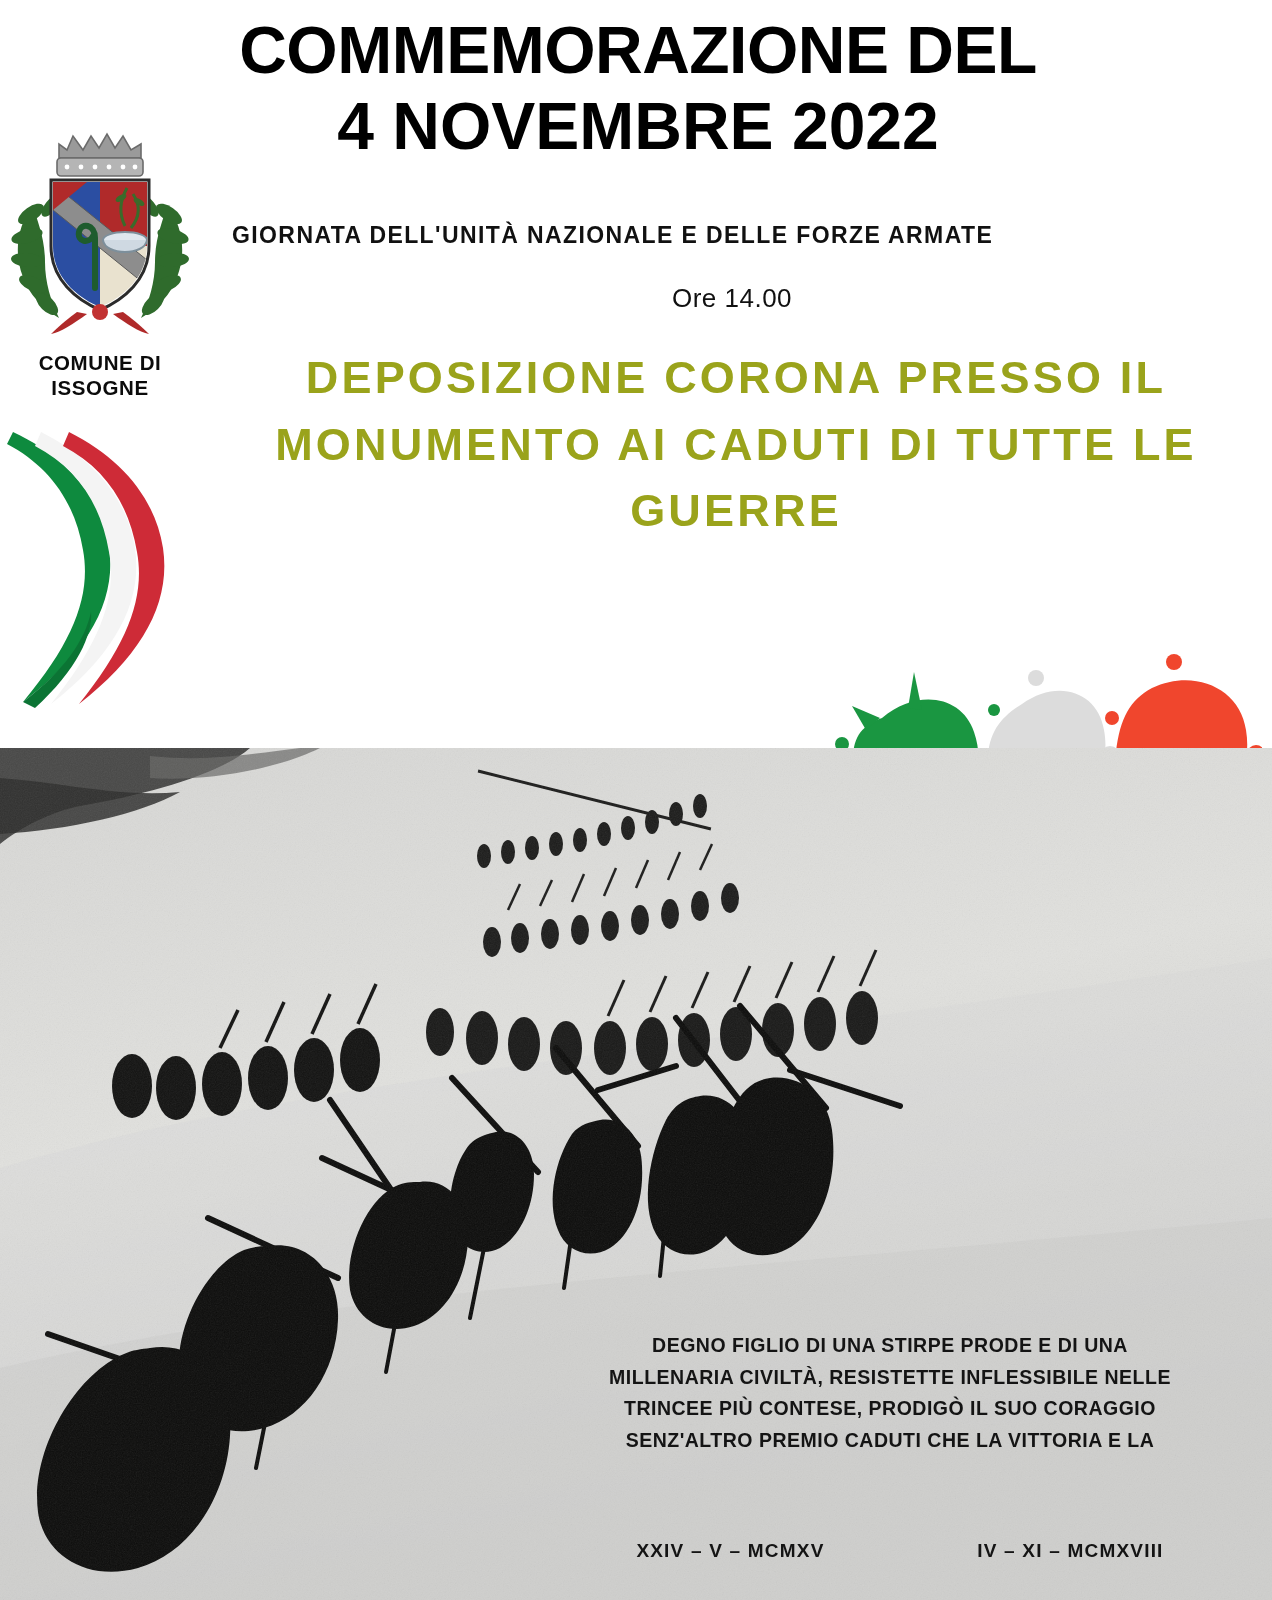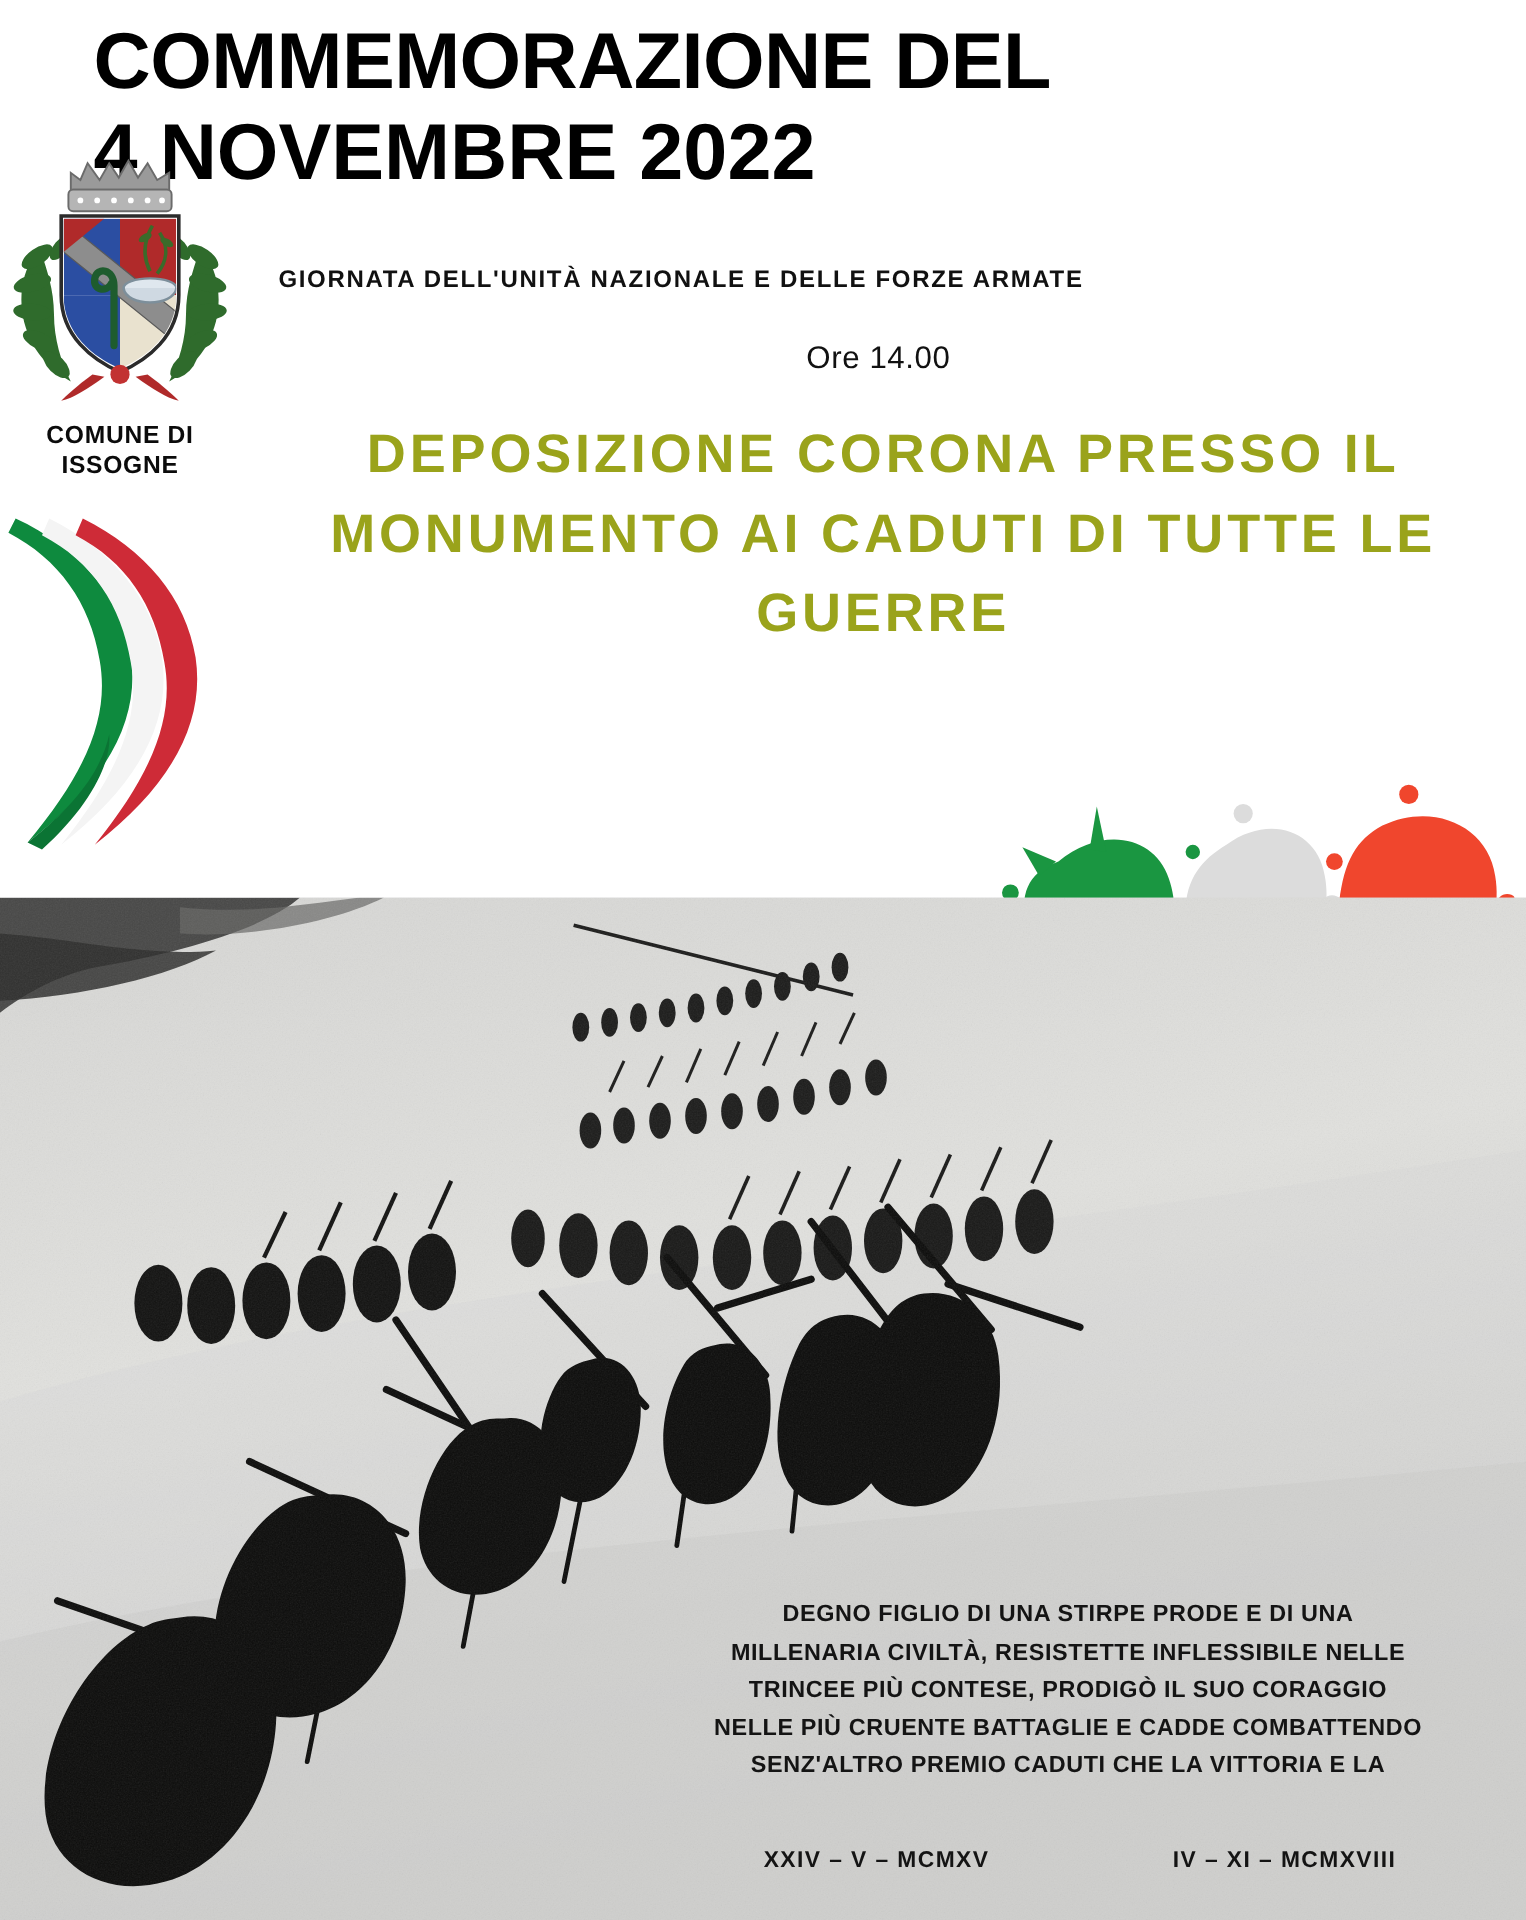--- a/index.html
+++ b/index.html
@@ -31,35 +31,35 @@
     font-weight:700;
     letter-spacing:0.6px;
     line-height:1.22;
     color:#0b0b0b;
   }
 
   .ribbon { margin-top:26px; width:190px; height:290px; position:relative; }
 
   
   .title-block {
-    position:absolute; left:78px; top:16px; width:1120px; 
+    position:absolute; left:78px; top:16px; width:1120px; text-align:center;
   }
   .title-line {
     font-size:66px;
     font-weight:700;
     letter-spacing:-0.5px;
     color:#000;
     line-height:1.06;
     white-space:nowrap;
   }
   .title-line.second { margin-top:6px; letter-spacing:0px; }
 
   .subtitle {
     position:absolute; left:232px; top:222px; width:980px;
-    font-size:20px;
+    font-size:23px;
     font-weight:700;
     letter-spacing:1.4px;
     color:#111;
   }
 
   .ore {
     position:absolute; left:232px; top:283px; width:1000px;
     text-align:center;
     font-size:26px;
     font-weight:400;
@@ -378,21 +378,20 @@
 
       <rect width="1272" height="852" filter="url(#grain)" fill="#ffffff" opacity="0.5"></rect>
       <rect width="1272" height="852" fill="#000" opacity="0.02"></rect>
     </svg>
   </div>
 
   <div class="inscription">
     <div>DEGNO FIGLIO DI UNA STIRPE PRODE E DI UNA</div>
     <div>MILLENARIA CIVILTÀ, RESISTETTE INFLESSIBILE NELLE</div>
     <div>TRINCEE PIÙ CONTESE, PRODIGÒ IL SUO CORAGGIO</div>
-    <div>NELLE PIÙ CRUENTE BATTAGLIE E CADDE COMBATTENDO</div>
     <div>SENZ'ALTRO PREMIO CADUTI CHE LA VITTORIA E LA</div>
   </div>
 
   <div class="dates">
     <span>XXIV – V – MCMXV</span>
     <span>IV – XI – MCMXVIII</span>
   </div>
 
 </div>
 

